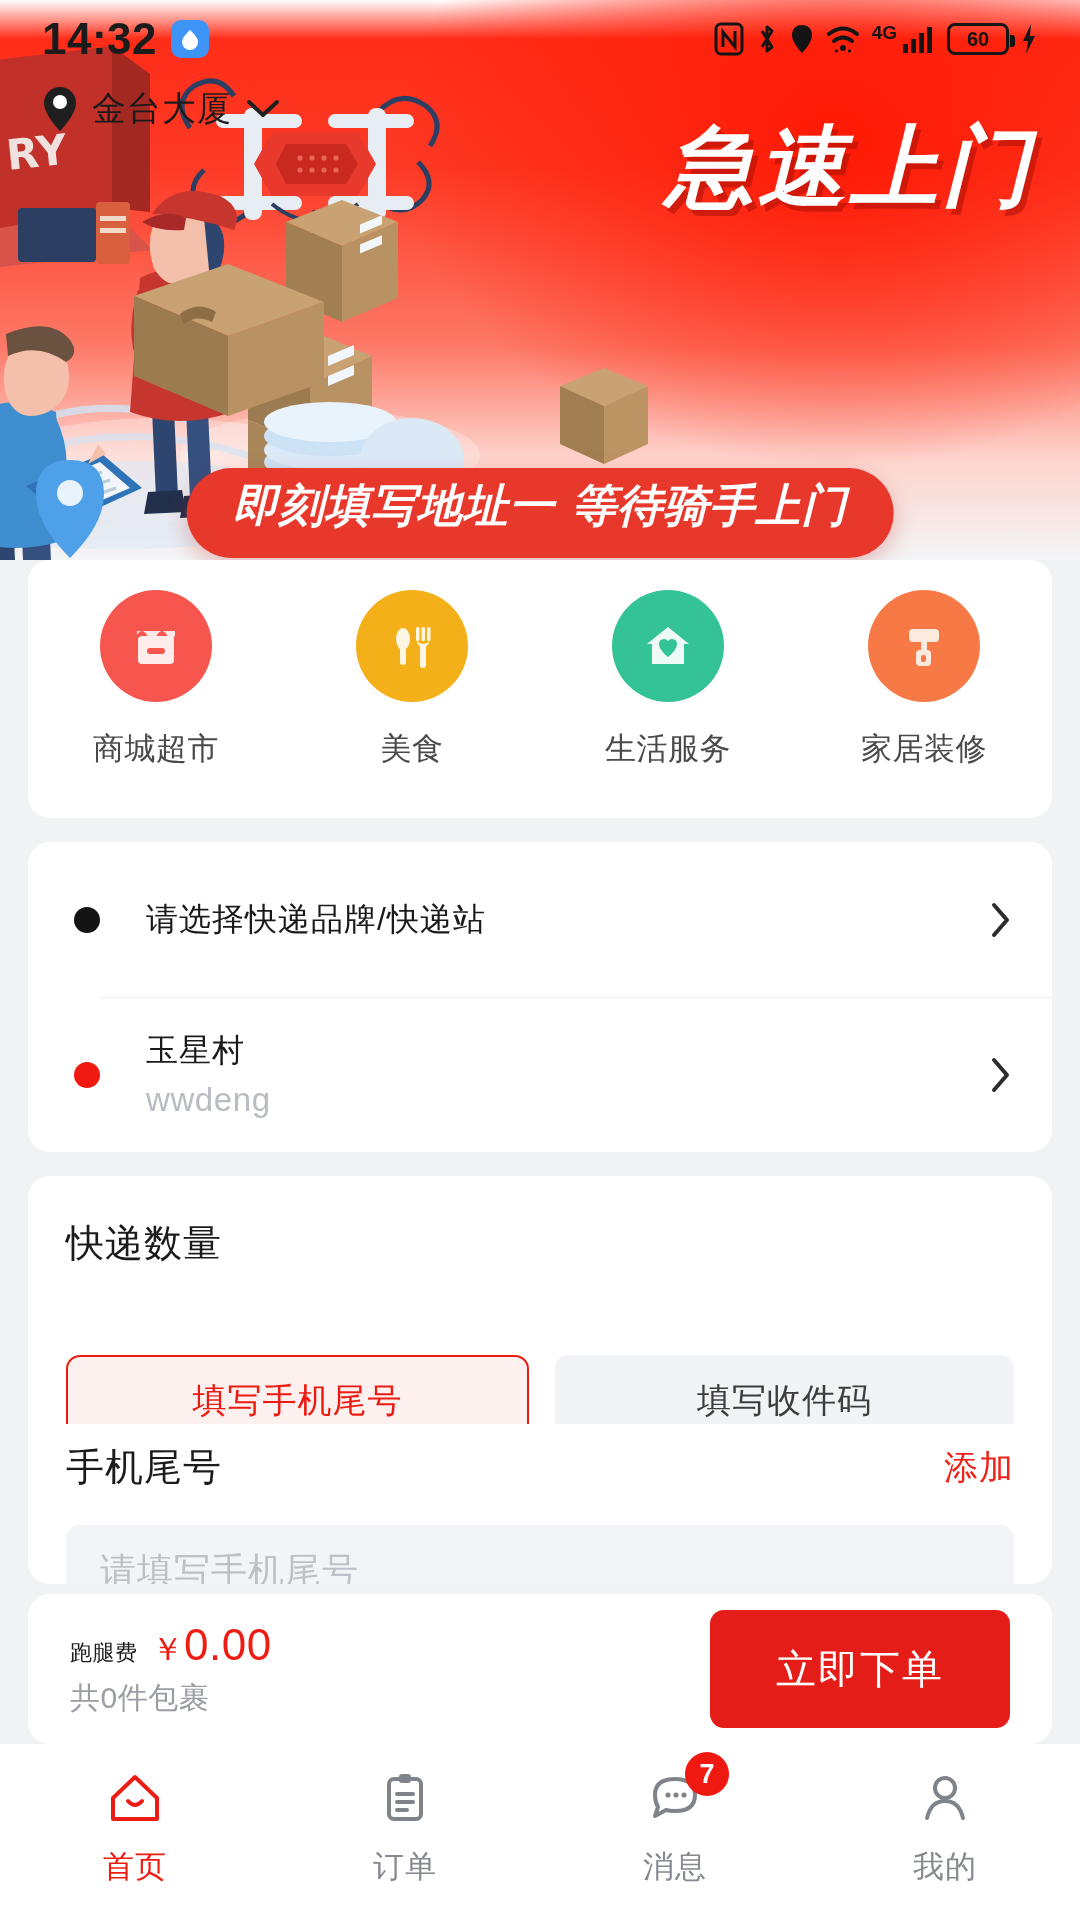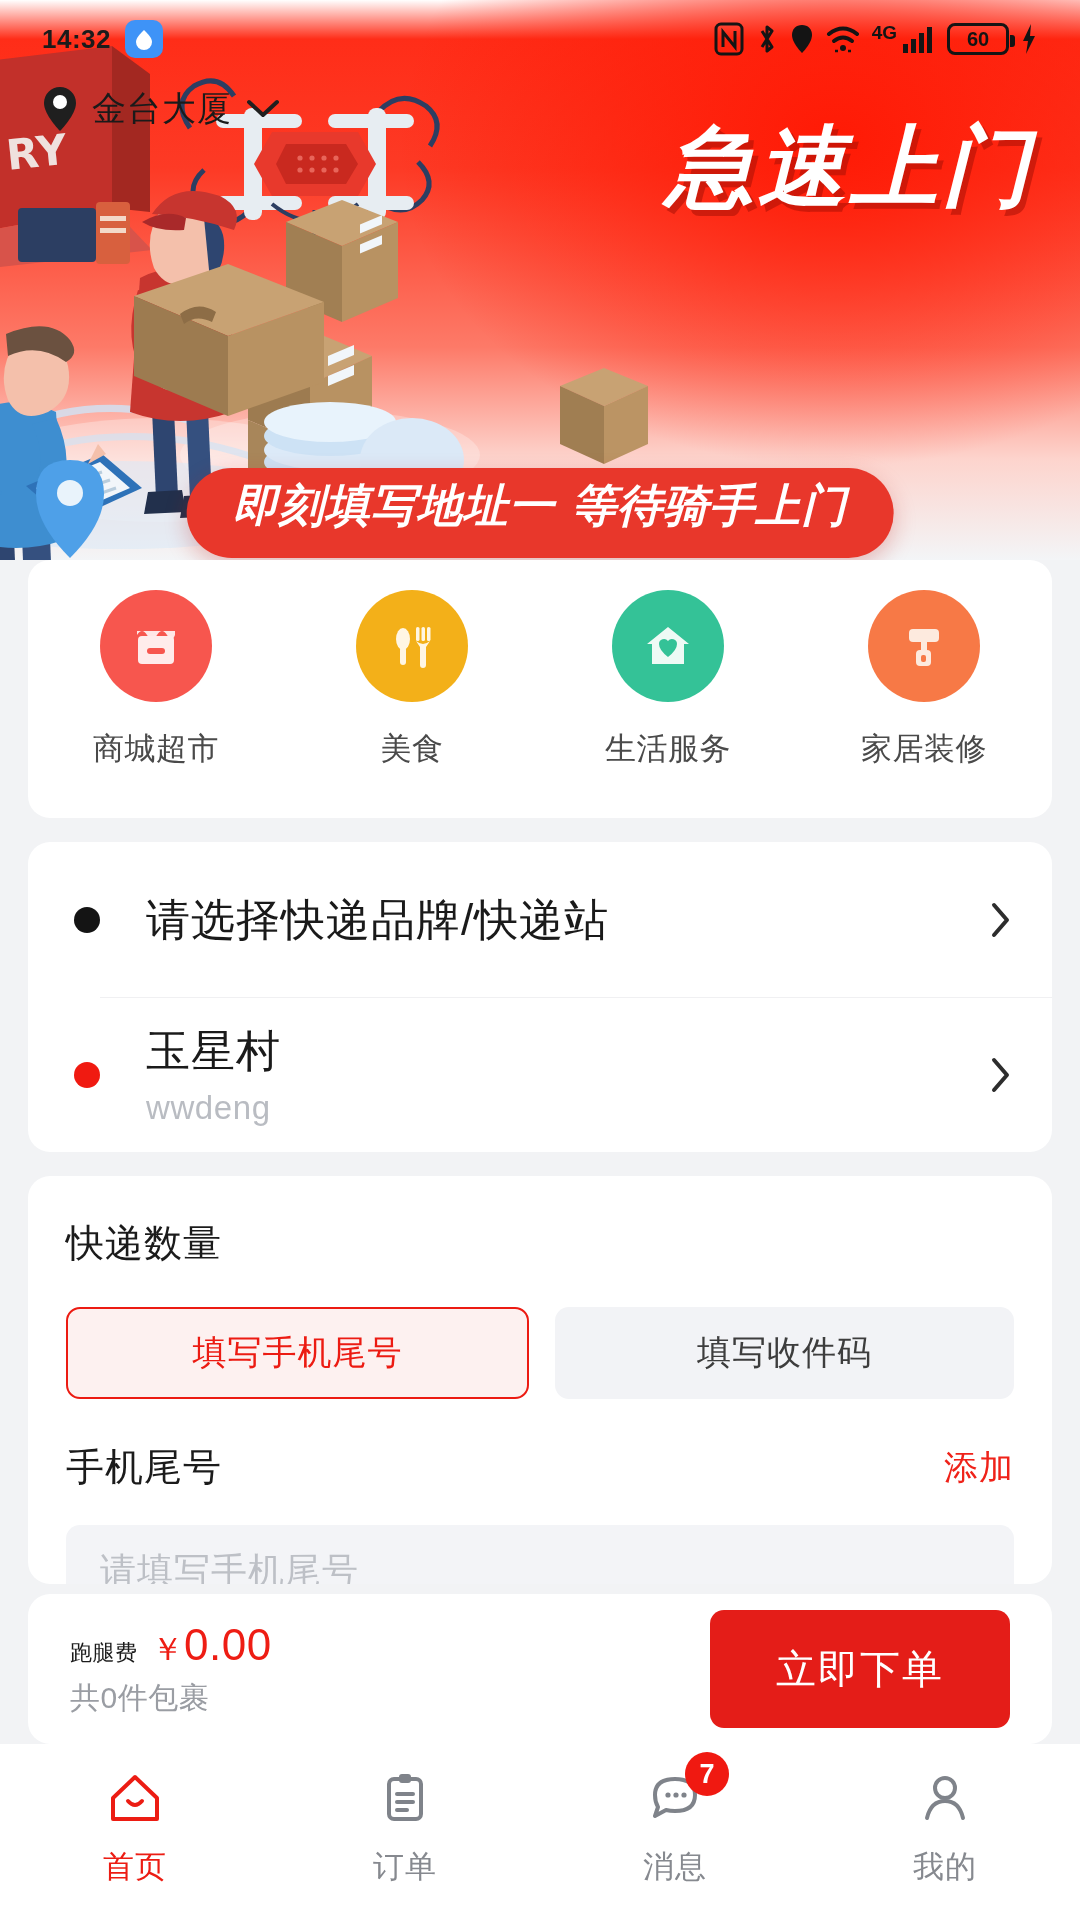--- a/index.html
+++ b/index.html
@@ -22,21 +22,21 @@
     background:radial-gradient(ellipse at 60% 35%, #ff1a05 0%, rgba(253,45,24,0) 68%);
   }
 
   
   .statusbar {
     position:absolute; top:0; left:0; width:1080px; height:78px;
     display:flex; align-items:center; justify-content:space-between;
     padding:0 42px; z-index:30;
   }
   .sb-left { display:flex; align-items:center; gap:14px; }
-  .sb-time { font-size:26px; font-weight:600; color:#1b1b1b; letter-spacing:0.5px; }
+  .sb-time { font-size:44px; font-weight:600; color:#1b1b1b; letter-spacing:0.5px; }
   .sb-weather {
     width:38px; height:38px; border-radius:10px; background:#3e93f7;
     display:flex; align-items:center; justify-content:center;
   }
   .sb-weather svg { display:block; }
   .sb-right { display:flex; align-items:center; gap:11px; }
   .sb-right svg { display:block; }
   .sb-4g { font-size:19px; font-weight:700; color:#141414; margin-right:-6px; margin-bottom:12px; }
   .batt {
     position:relative; width:62px; height:32px; border:3px solid #141414; border-radius:8px;
@@ -102,36 +102,36 @@
 
   
   .addr-card { top:842px; height:310px; }
   .addr-row {
     display:flex; align-items:center; height:155px; padding:0 40px 0 46px; position:relative;
   }
   .addr-dot { width:26px; height:26px; border-radius:50%; flex:0 0 26px; }
   .addr-dot.black { background:#141414; }
   .addr-dot.red { background:#f01a11; }
   .addr-body { flex:1; padding-left:46px; }
-  .addr-title { font-size:44px; color:#1a1a1a; letter-spacing:1px; line-height:1.3; }
+  .addr-title { font-size:32px; color:#1a1a1a; letter-spacing:1px; line-height:1.3; }
   .addr-sub { font-size:33px; color:#b9bcc2; margin-top:10px; letter-spacing:0.6px; }
   .addr-chev { width:34px; display:flex; align-items:center; justify-content:flex-end; }
   .addr-chev svg { display:block; }
   .addr-divider {
     position:absolute; left:72px; right:0; top:155px; height:1px; background:#f0f0f2;
   }
 
   
   .qty-card { top:1176px; height:340px; padding:0 38px; overflow:hidden; }
   .qty-title { font-size:38px; color:#1b1b1b; font-weight:500; padding-top:42px; letter-spacing:1px; }
   .tabs { display:flex; gap:26px; margin-top:38px; }
   .tab {
     flex:1; height:92px; border-radius:14px;
     display:flex; align-items:center; justify-content:center;
-    font-size:34px; letter-spacing:1px;
+    font-size:34px; letter-spacing:1px;margin-top:48px;
   }
   .tab.active { background:#fdf1f0; border:2px solid #ec1b12; color:#ec1b12; }
   .tab.inactive { background:#f2f3f6; color:#3d3d3d; }
 
   
   .tail-card {
     position:absolute; left:28px; top:1424px; width:1024px; height:160px;
     background:#ffffff; border-radius:0 0 22px 22px; padding:0 38px; overflow:hidden;
   }
   .tail-row { display:flex; align-items:center; justify-content:space-between; padding-top:18px; }

